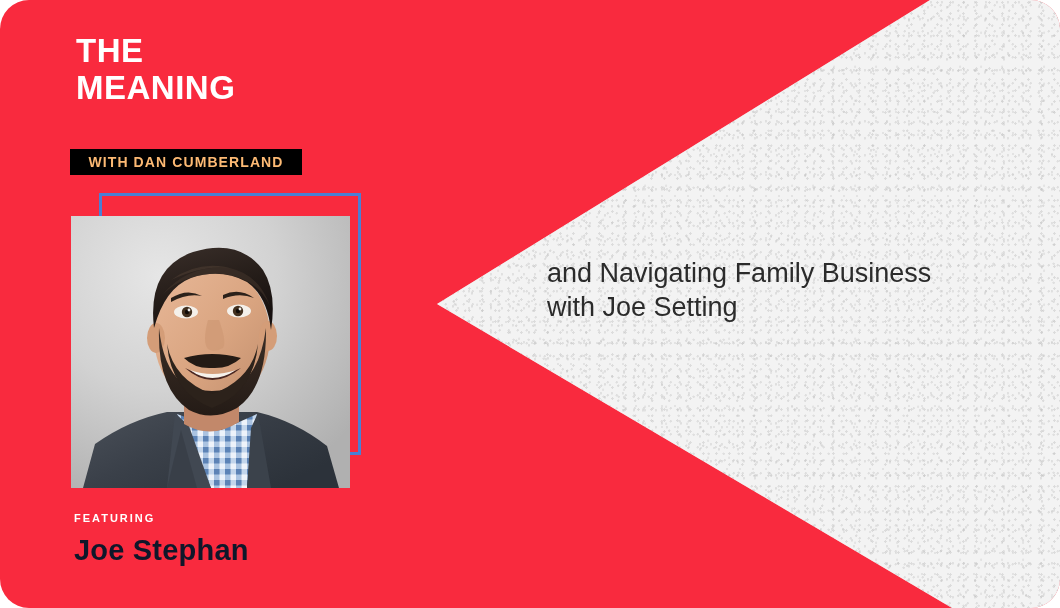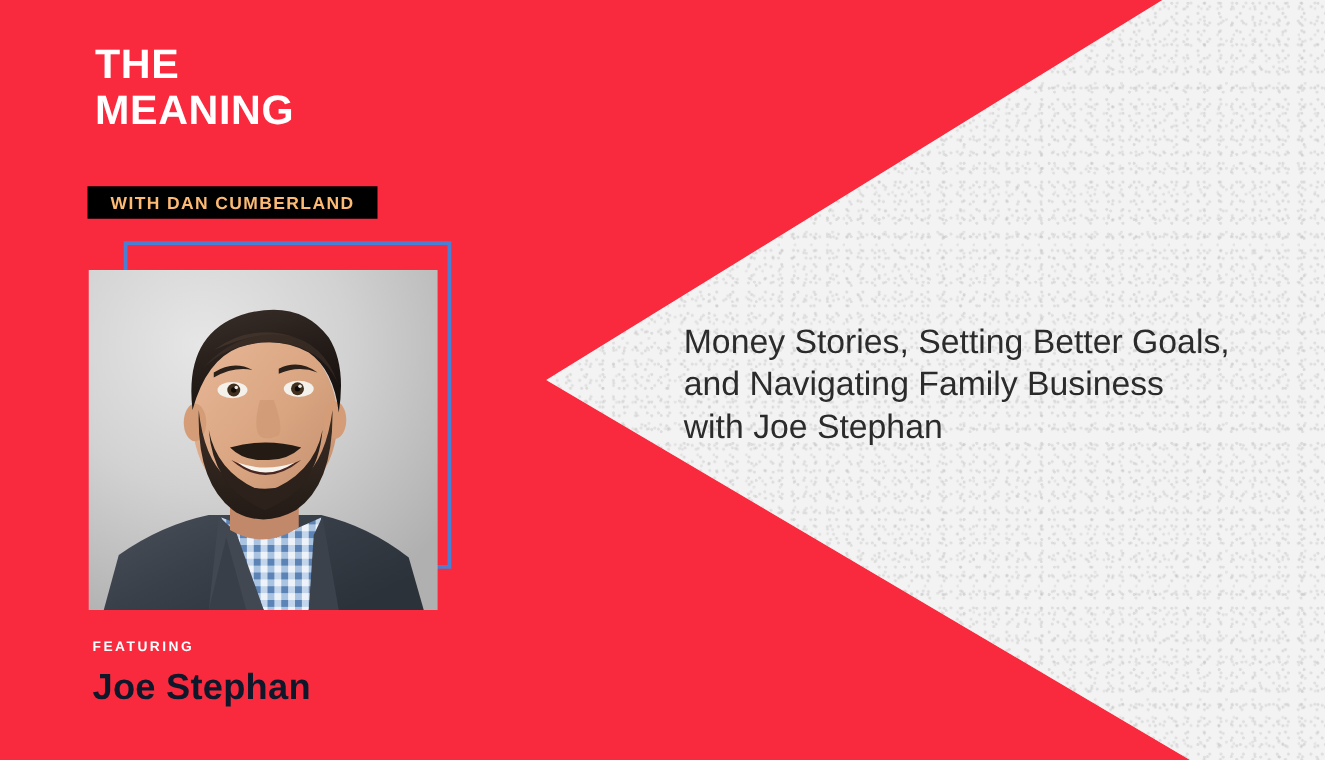--- a/index.html
+++ b/index.html
@@ -8,20 +8,21 @@
     padding: 0;
     background: #ffffff;
   }
   #cover {
     position: relative;
     width: 1060px;
     height: 608px;
     overflow: hidden;
     background: #f92a3e;
     font-family: "Liberation Sans", sans-serif;
+    border-radius: 29px;
   }
 
   
   .white-panel {
     position: absolute;
     inset: 0;
     background: #f2f2f2;
     -webkit-clip-path: polygon(930px 0px, 1060px 0px, 1060px 608px, 952px 608px, 437px 304px);
     clip-path: polygon(930px 0px, 1060px 0px, 1060px 608px, 952px 608px, 437px 304px);
   }
@@ -247,18 +248,17 @@
       <path d="M100 64 Q130 42 166 54 Q140 46 100 64 Z" fill="#564537" opacity=".45"></path>
     </svg>
   </div>
 
   <div class="featuring">
     <span class="featuring-label">FEATURING</span>
     <span class="featuring-name">Joe Stephan</span>
   </div>
 
   <div class="episode-title">
-    <span class="title-line">Money Stories, Setting Better Goals,</span>
     <span class="title-line">and Navigating Family Business</span>
-    <span class="title-line">with Joe Stephan</span>
+    <span class="title-line">with Joe Setting</span>
   </div>
 
 </div>
 
 </body></html>

